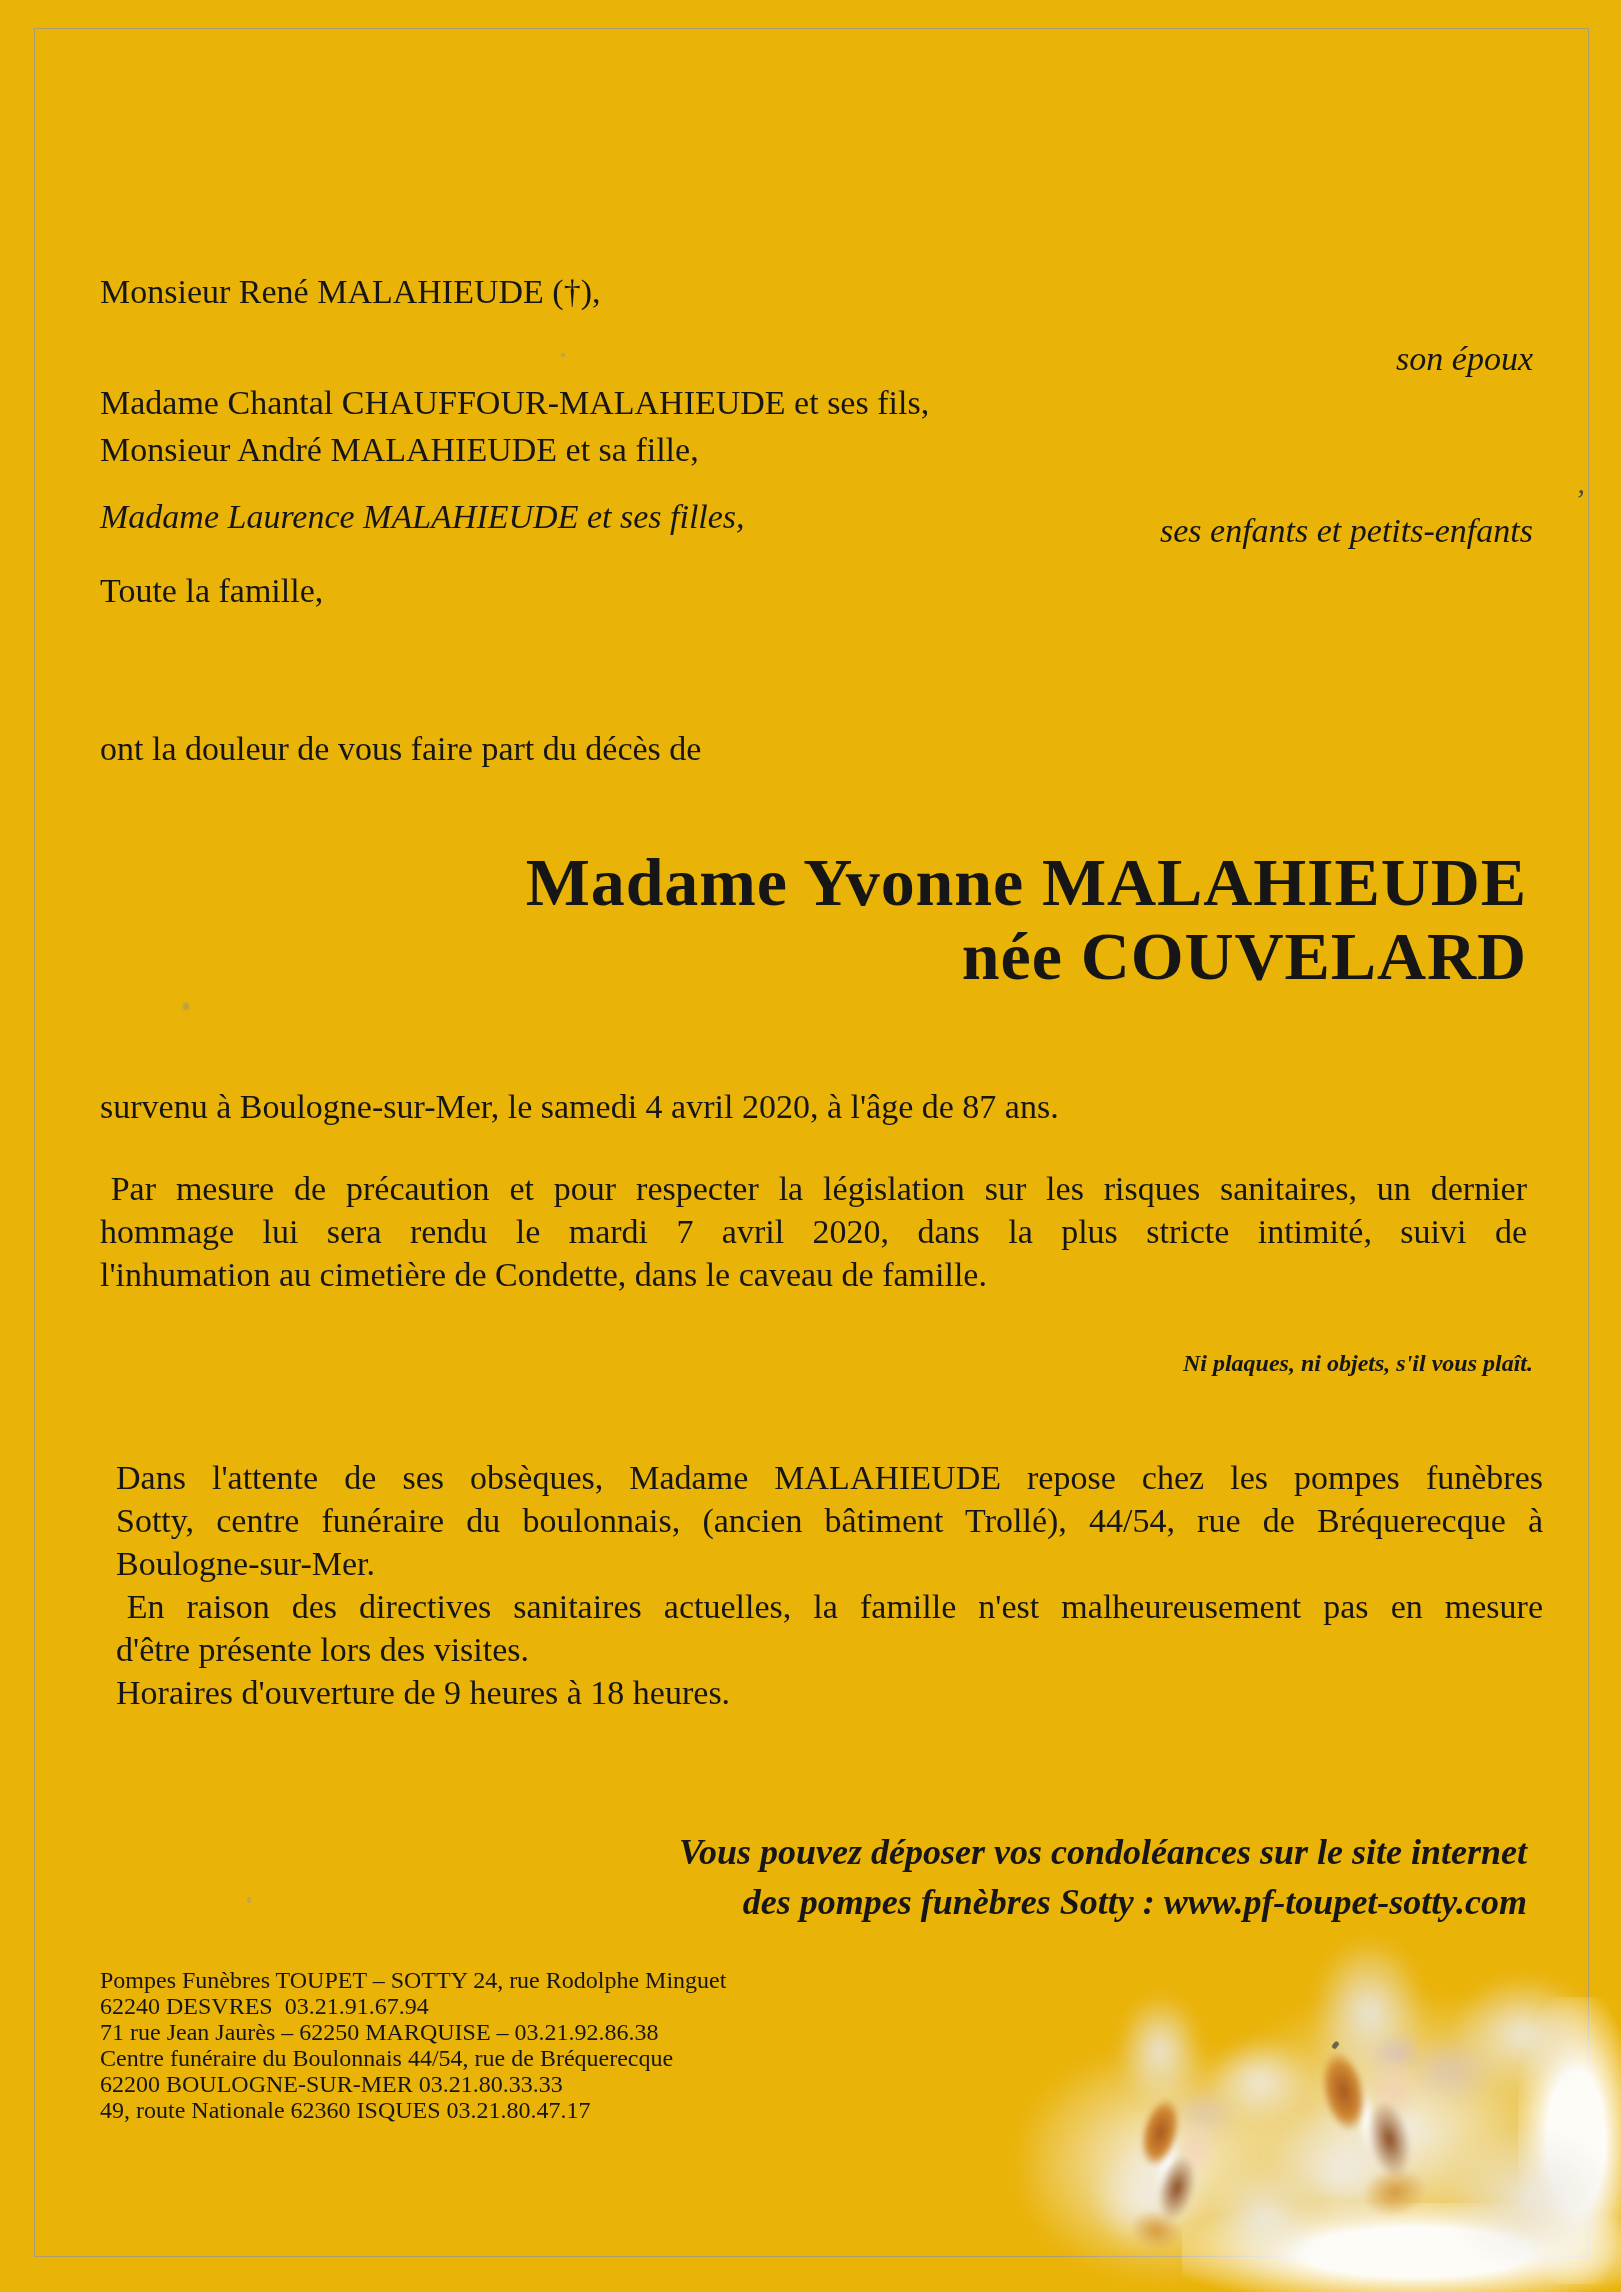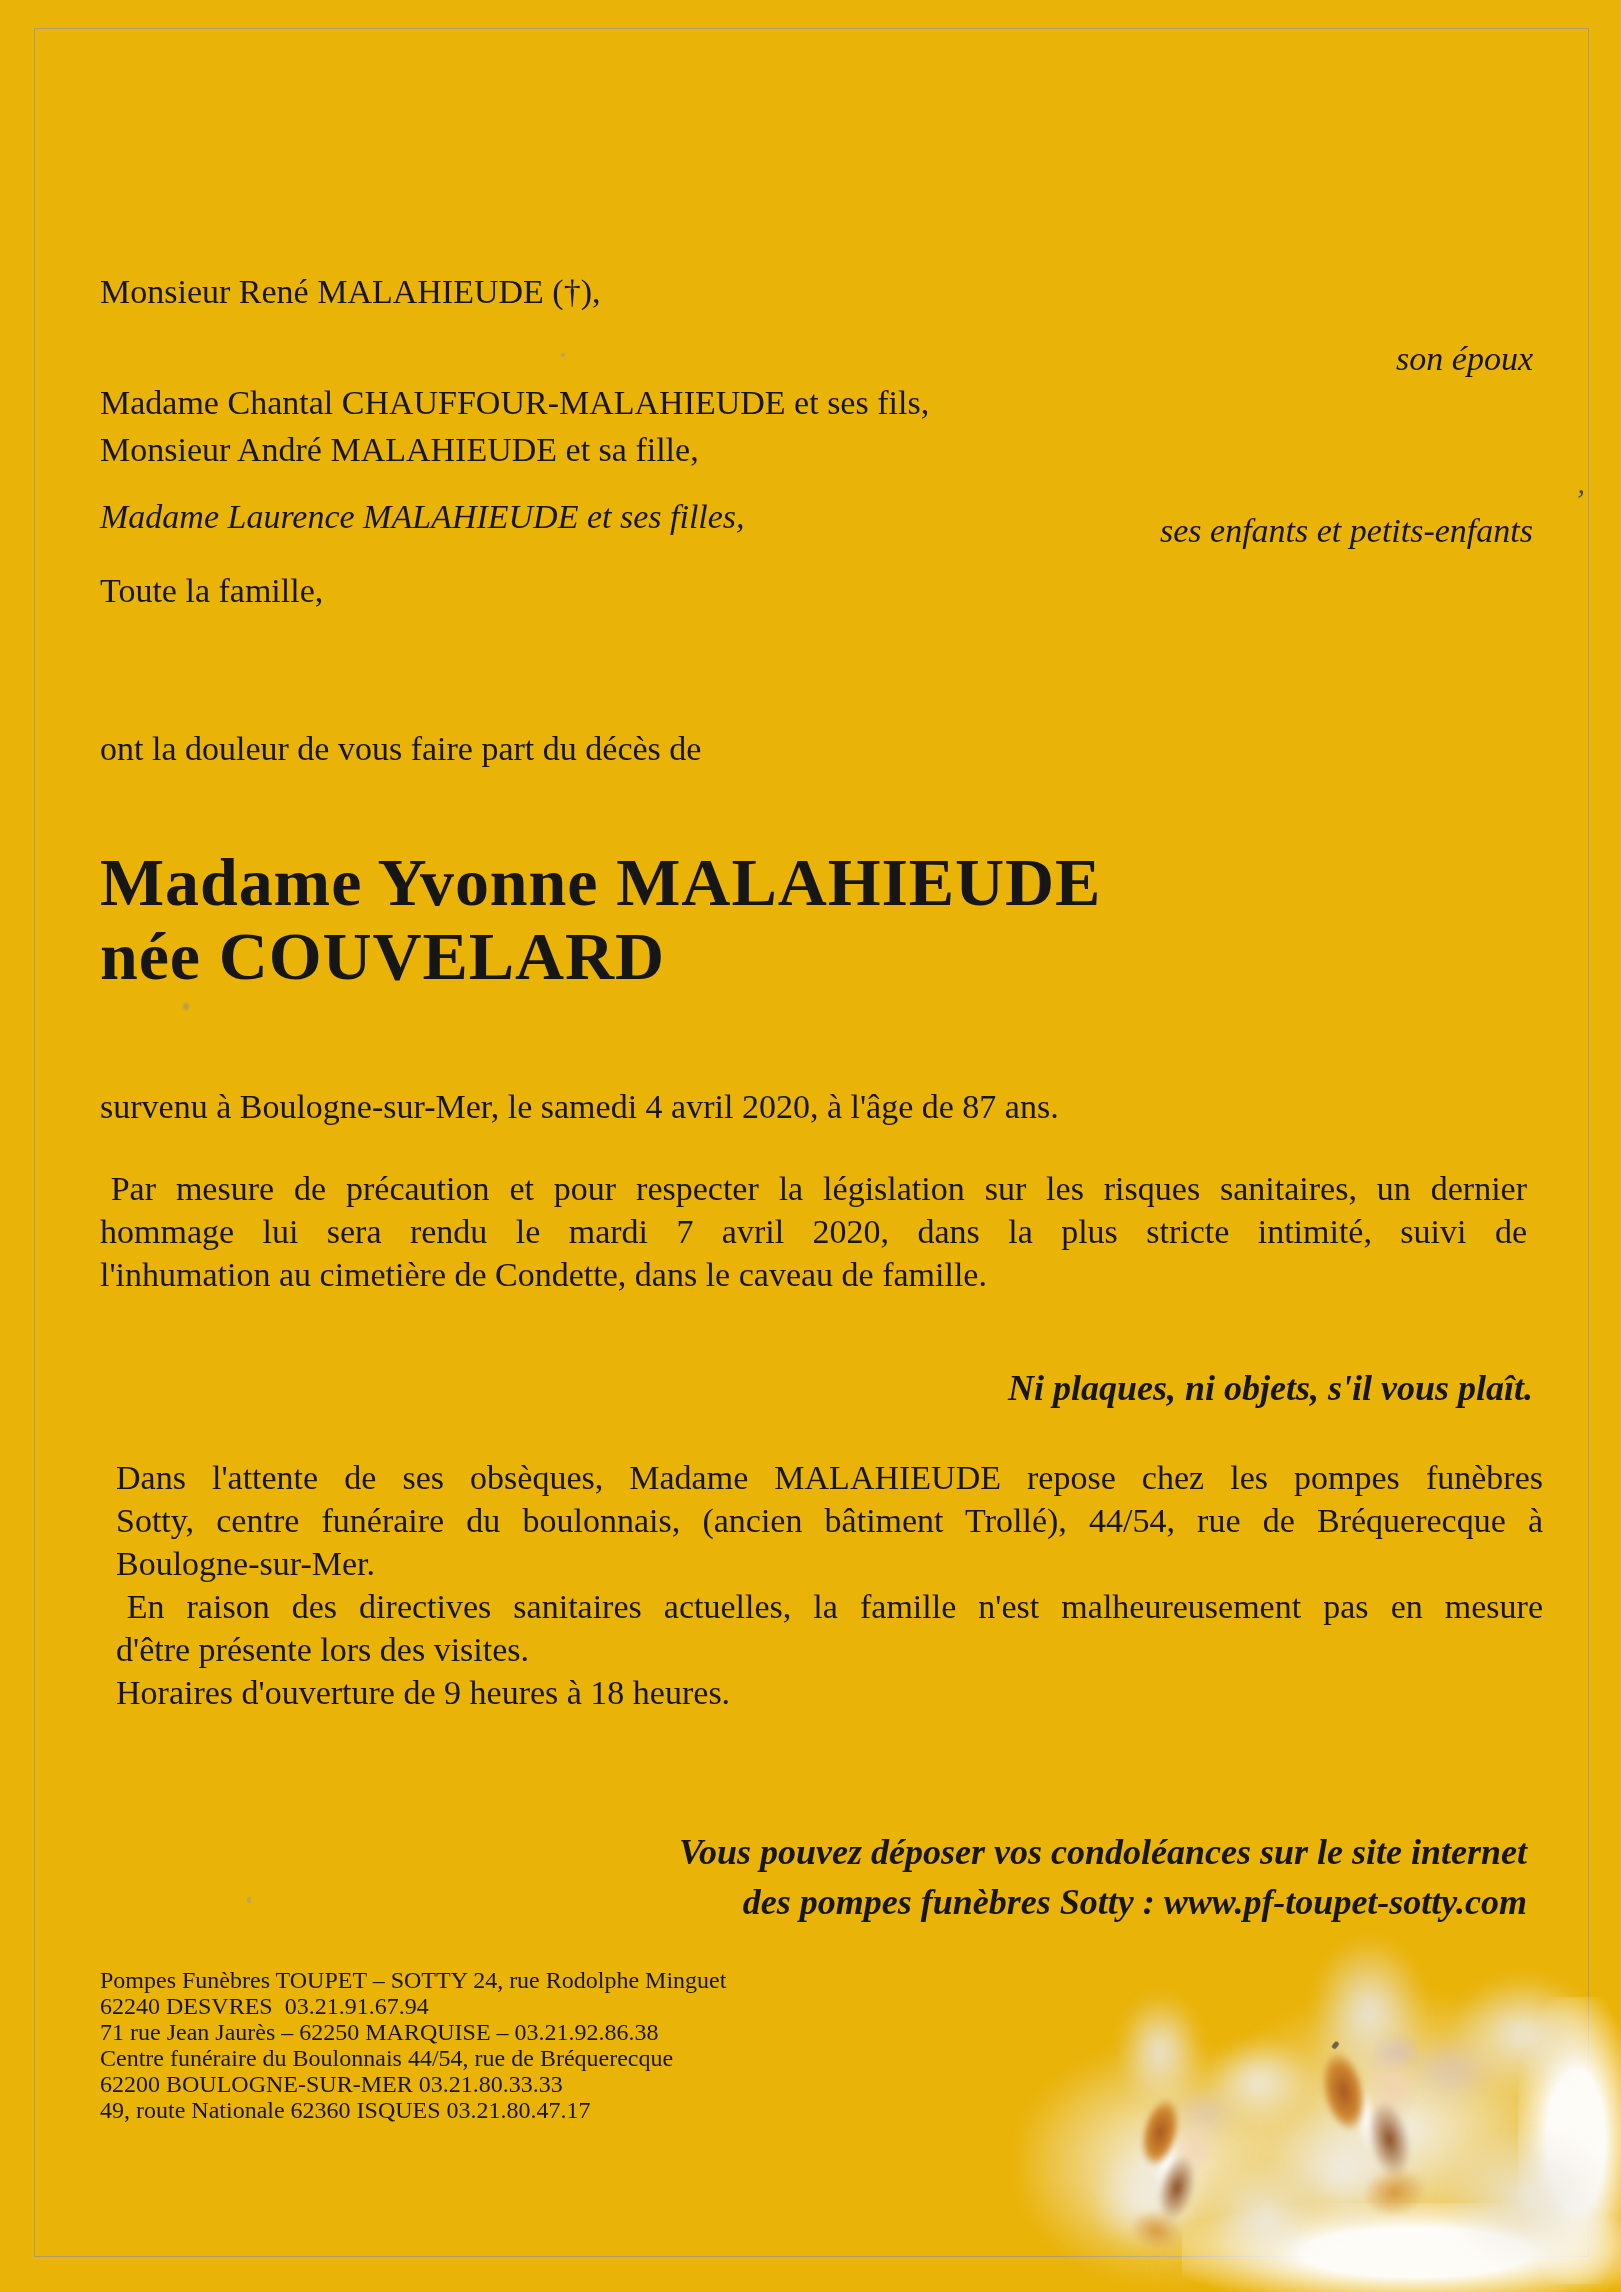--- a/index.html
+++ b/index.html
@@ -14,21 +14,21 @@
   }
   .txt{position:absolute;white-space:pre;font-size:34px;line-height:41px;z-index:3;}
   .ital{font-style:italic;}
   .bold{font-weight:bold;}
   .rt{right:88px;text-align:right;}
   .block{position:absolute;left:100px;width:1427px;z-index:3;}
   .jline{font-size:34px;line-height:43px;text-align:justify;text-align-last:justify;white-space:normal;}
   .lline{font-size:34px;line-height:43px;text-align:left;white-space:pre;}
   .ind{text-indent:10.7px;}
   .title{
-    position:absolute;left:100px;width:1427px;text-align:left;
+    position:absolute;left:100px;width:1427px;text-align:right;
     font-size:68px;font-weight:bold;letter-spacing:0.9px;line-height:73px;z-index:3;
   }
   .cond{
     position:absolute;left:100px;width:1427px;text-align:right;
     font-size:36px;font-weight:bold;font-style:italic;line-height:51px;z-index:3;
   }
   .footer{position:absolute;left:100px;top:1967px;z-index:3;}
   .fline{font-size:24px;line-height:26px;white-space:pre;}
   
   .flowers{position:absolute;left:1021px;top:1934px;width:600px;height:358px;z-index:2;}
@@ -135,21 +135,21 @@
   <div class="title" style="top:920px;">née COUVELARD</div>
 
   <div class="txt" style="left:100px;top:1086px;">survenu à Boulogne-sur-Mer, le samedi 4 avril 2020, à l'âge de 87 ans.</div>
 
   <div class="block" style="top:1167px;">
     <div class="jline ind">Par mesure de précaution et pour respecter la législation sur les risques sanitaires, un dernier</div>
     <div class="jline">hommage lui sera rendu le mardi 7 avril 2020, dans la plus stricte intimité, suivi de</div>
     <div class="lline">l'inhumation au cimetière de Condette, dans le caveau de famille.</div>
   </div>
 
-  <div class="txt ital bold rt" style="top:1343px;font-size:36px;margin-top:25px;">Ni plaques, ni objets, s'il vous plaît.</div>
+  <div class="txt ital bold rt" style="top:1343px;font-size:24px;">Ni plaques, ni objets, s'il vous plaît.</div>
 
   <div class="block" style="top:1456px;margin-left:16px;">
     <div class="jline">Dans l'attente de ses obsèques, Madame MALAHIEUDE repose chez les pompes funèbres</div>
     <div class="jline">Sotty, centre funéraire du boulonnais, (ancien bâtiment Trollé), 44/54, rue de Bréquerecque à</div>
     <div class="lline">Boulogne-sur-Mer.</div>
     <div class="jline ind">En raison des directives sanitaires actuelles, la famille n'est malheureusement pas en mesure</div>
     <div class="lline">d'être présente lors des visites.</div>
     <div class="lline">Horaires d'ouverture de 9 heures à 18 heures.</div>
   </div>
 

